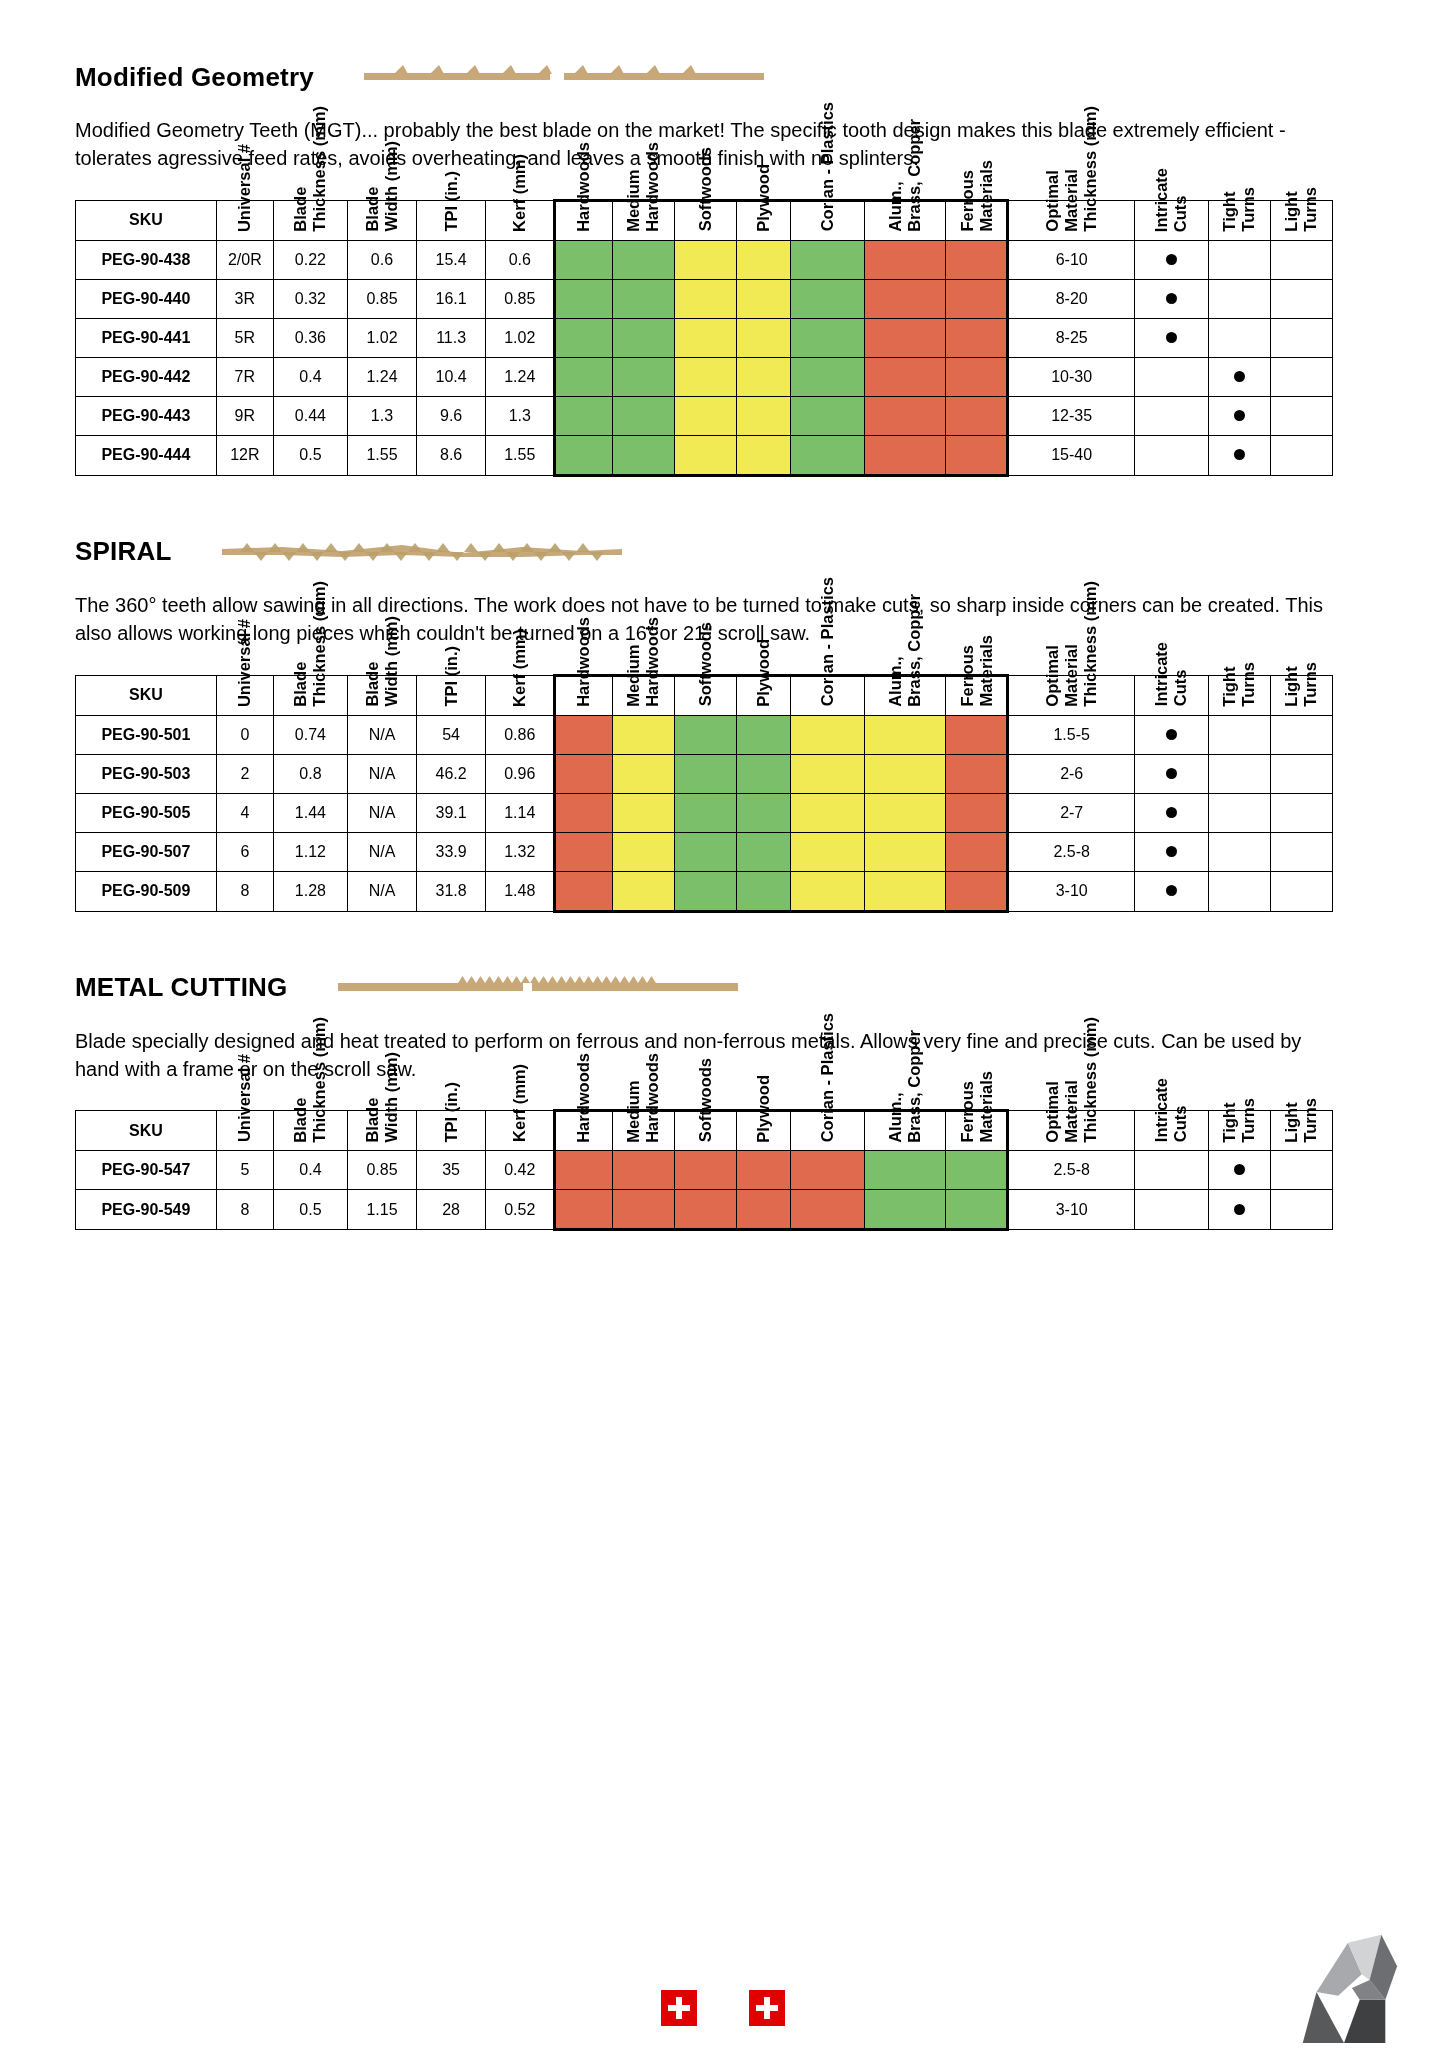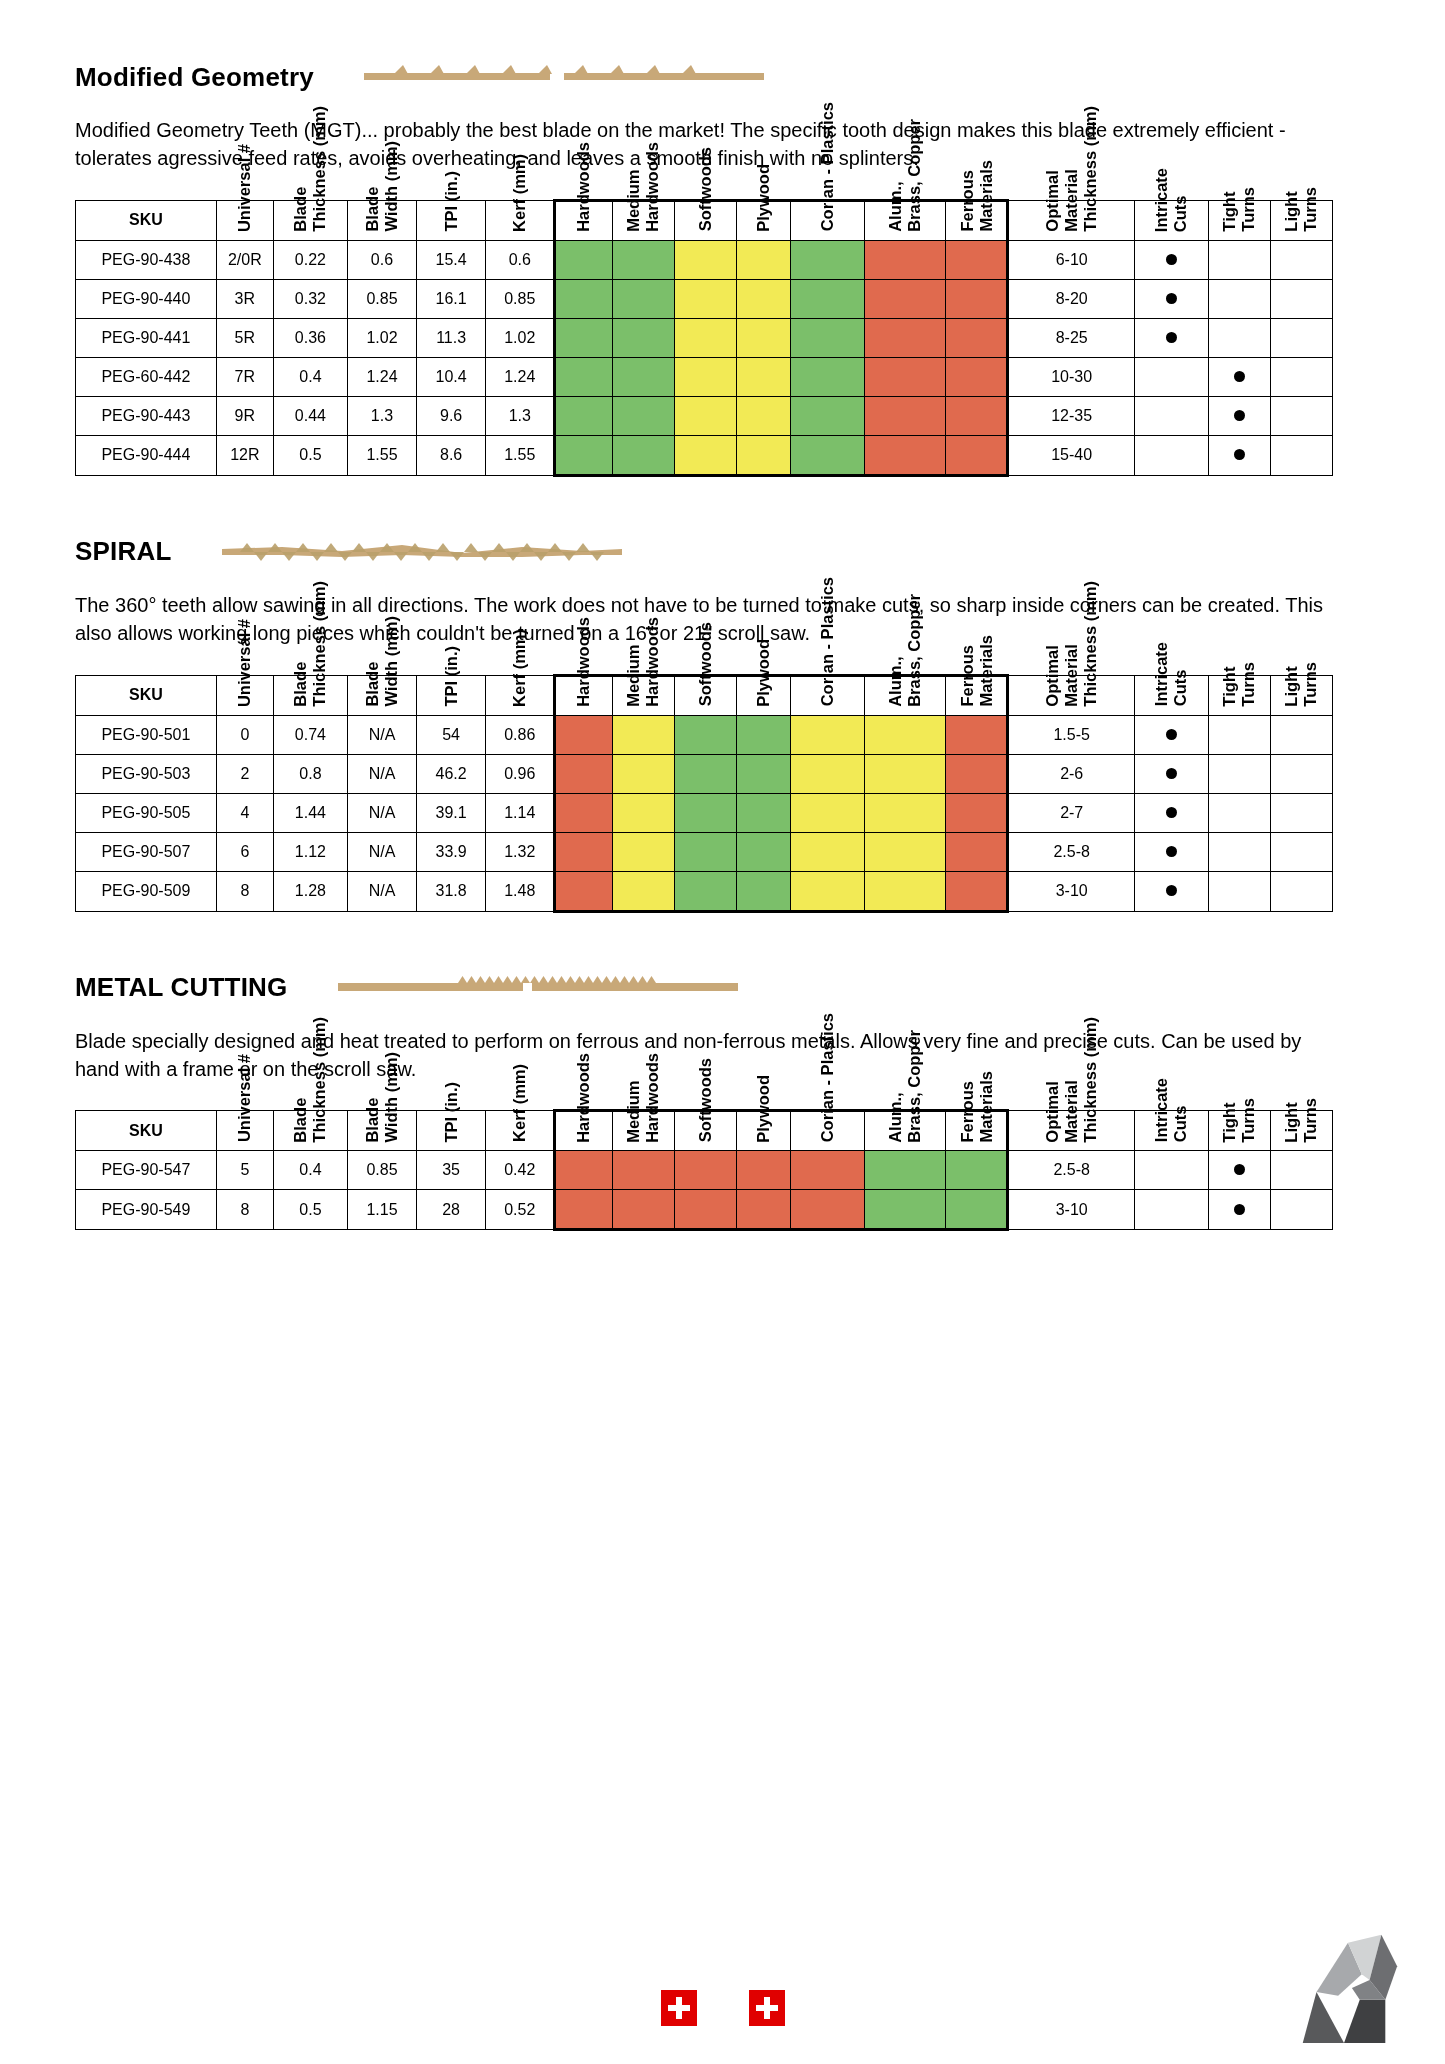--- a/index.html
+++ b/index.html
@@ -87,21 +87,21 @@
     white-space: pre-line;
     text-align: left;
   }
   th.sku-head {
     vertical-align: bottom;
     padding-bottom: 10px;
     font-size: 17px;
     font-weight: bold;
   }
   td.sku {
-    font-weight: normal;
+    font-weight: bold;
     font-size: 16.5px;
     text-align: center;
   }
   
   .grp-left { border-left: 3px solid #000 !important; }
   .grp-right { border-right: 3px solid #000 !important; }
   tr.hdr th.grp-top { border-top: 3px solid #000 !important; }
   tr.last td.grp-bot { border-bottom: 3px solid #000 !important; }
 
   .dot {
@@ -336,21 +336,21 @@
               <td class="" style="background:#f2ea55"></td>
               <td class="" style="background:#7bbf6a"></td>
               <td class="" style="background:#e06a4e"></td>
               <td class=" grp-right" style="background:#e06a4e"></td>
               <td>8-25</td>
               <td><span class="dot"></span></td>
               <td></td>
               <td></td>
             </tr>
             <tr class="">
-              <td class="sku">PEG-60-442</td>
+              <td class="sku">PEG-90-442</td>
               <td>7R</td>
               <td>0.4</td>
               <td>1.24</td>
               <td>10.4</td>
               <td>1.24</td>
               <td class=" grp-left" style="background:#7bbf6a"></td>
               <td class="" style="background:#7bbf6a"></td>
               <td class="" style="background:#f2ea55"></td>
               <td class="" style="background:#f2ea55"></td>
               <td class="" style="background:#7bbf6a"></td>

